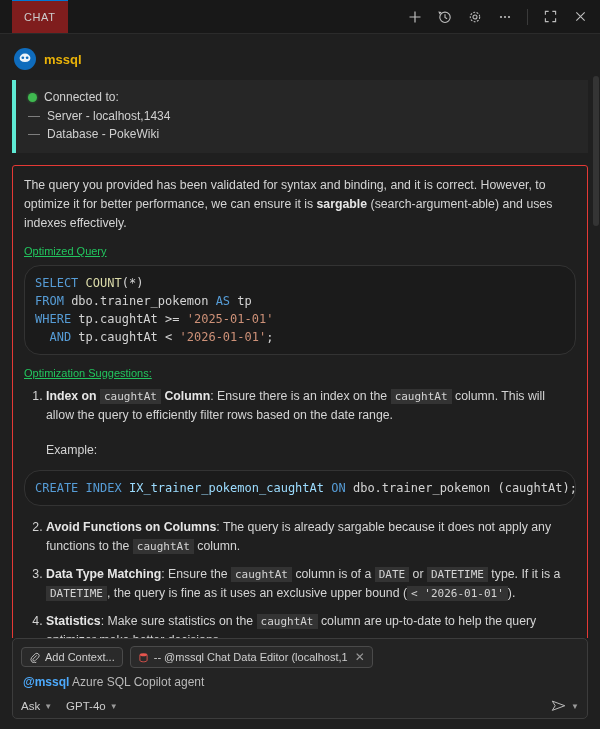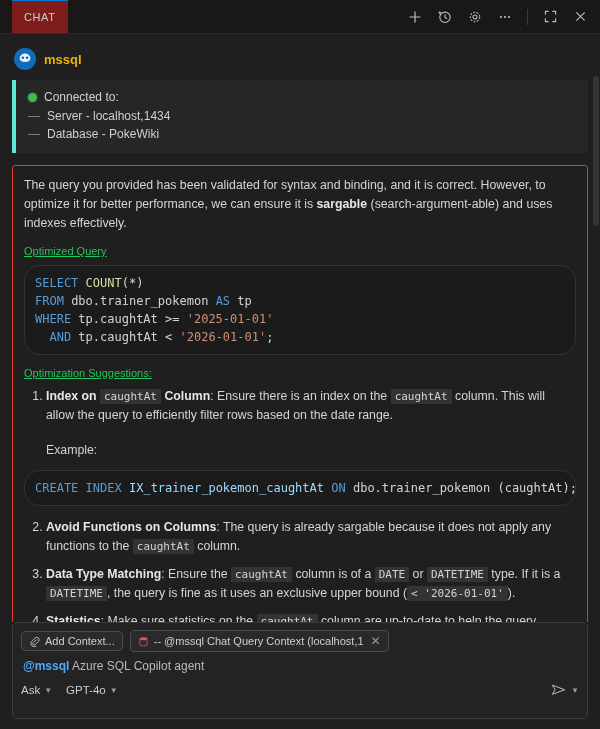--- a/index.html
+++ b/index.html
@@ -147,21 +147,21 @@
     font-size: 11px;
     color: #d4d4d4;
   }
 
   
   .composer {
     margin: 0 12px 10px 12px;
     border: 1px solid #3c3c3c;
     border-radius: 5px;
     background: #232323;
-    padding: 7px 8px 21px 8px;
+    padding: 7px 8px 5px 8px;
     flex: 0 0 auto;
   }
   .chips { display: flex; align-items: center; gap: 7px; margin-bottom: 7px; }
   .chip {
     display: flex; align-items: center; gap: 5px;
     border: 1px solid #4a4a4a;
     border-radius: 4px;
     padding: 3px 7px;
     font-size: 11px;
     color: #cfcfcf;
@@ -329,21 +329,21 @@
         </span>
         <span>Add Context...</span>
       </div>
       <div class="chip">
         <span class="sql-mark">
           <svg width="11" height="11" viewBox="0 0 14 14">
               <ellipse cx="7" cy="3.4" rx="4.6" ry="1.9" fill="#e8554e"></ellipse>
               <path d="M2.4 3.4v7.2c0 1 2.1 1.9 4.6 1.9s4.6-.9 4.6-1.9V3.4" stroke="#e8554e" stroke-width="1.1" fill="none"></path>
             </svg>
         </span>
-        <span>-- @mssql Chat Query Context (localhost,1</span>
+        <span>-- @mssql Chat Data Editor (localhost,1</span>
         <span class="x">✕</span>
       </div>
     </div>
 
     <div class="agent-line">
       <span class="mention">@mssql</span>
       <span>Azure SQL Copilot agent</span>
     </div>
 
     <div class="composer-bottom">

